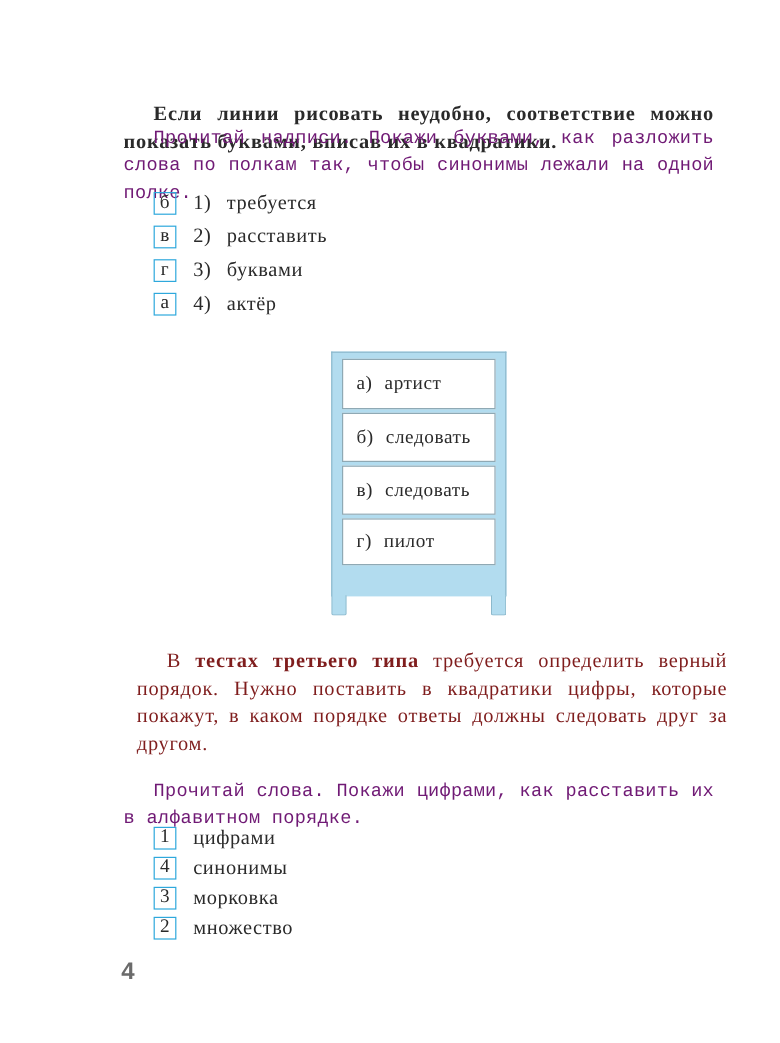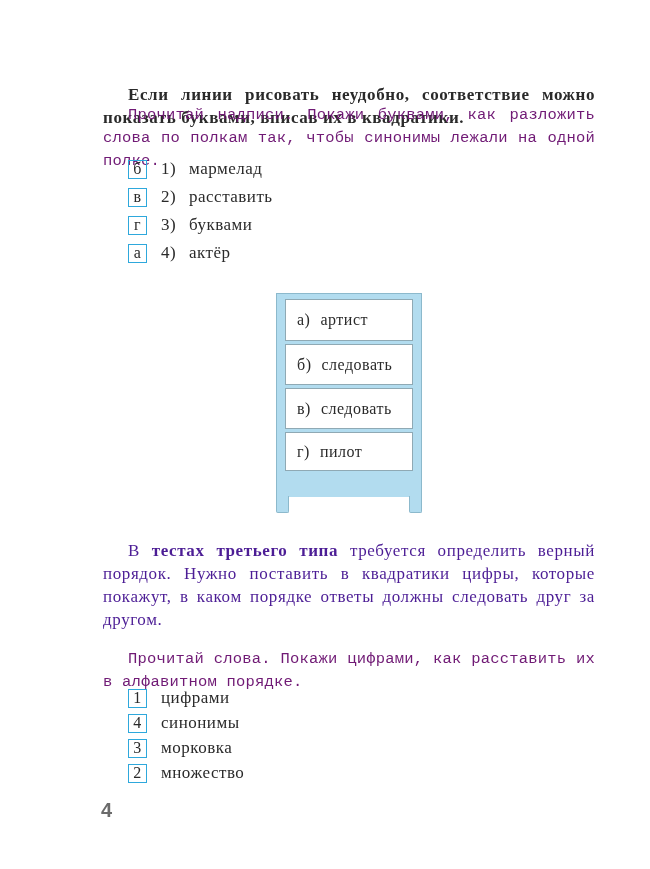--- a/index.html
+++ b/index.html
@@ -1,21 +1,21 @@
 <!DOCTYPE html>
 <html><head>
 <meta charset="utf-8">
 <style>
   html, body { margin: 0; padding: 0; background: #ffffff; }
   body { width: 650px; height: 869px; position: relative; overflow: hidden;
          font-family: "DejaVu Serif", "Liberation Serif", serif; color: #2b2b2b; }
   .para { position: absolute; left: 103px; width: 492px; font-size: 15.5px; line-height: 23px;
           text-align: justify; text-align-last: left; }
   .serif-bold { font-family: "Liberation Serif", "DejaVu Serif", serif; font-weight: bold; font-size: 17px; letter-spacing: 0.6px; color: #2a2a2a; margin-top: 28px; }
-  .serif-reg { font-family: "Liberation Serif", "DejaVu Serif", serif; font-size: 17px; letter-spacing: 0.6px; color: #4c1d95; }
+  .serif-reg { font-family: "Liberation Serif", "DejaVu Serif", serif; font-size: 17px; letter-spacing: 0.6px; color: #7f1d1d; margin-left: 11px; }
   .sans { font-family: Liberation Mono, monospace; font-size: 15.5px; color: #701a75; letter-spacing: 0.2px; }
   .indent { display: inline-block; width: 25px; }
   .item { position: absolute; left: 128px; height: 22px; display: flex; align-items: center;
           font-family: "Liberation Serif", "DejaVu Serif", serif; font-size: 17px; color: #2a2a2a; letter-spacing: 0.5px; }
   .box { width: 17px; height: 17px; border: 1.6px solid #2ea8dc; display: flex; align-items: center;
          justify-content: center; font-size: 16px; line-height: 1; margin-right: 14px; box-sizing: content-box; }
   .num { width: 28px; }
   .cabinet { position: absolute; left: 276px; top: 293px; width: 146px; height: 204px;
              background: #b2dcef; border: 1px solid #8cb9cc; border-bottom: none; box-sizing: border-box; }
   .leg { position: absolute; top: 496px; width: 13px; height: 17px; background: #b2dcef;
@@ -36,21 +36,21 @@
   <span class="indent"></span><span>Если линии рисовать неудобно, соответствие можно показать буквами, вписав их в квадратики.</span>
 </div>
 
 <div class="para sans" style="top:104px;">
   <span class="indent"></span><span>Прочитай надписи. Покажи буквами, как разложить слова по полкам так, чтобы синонимы лежали на одной полке.</span>
 </div>
 
 <div class="item" style="top:158px;">
   <span class="box">б</span>
   <span class="num">1)</span>
-  <span>мармелад</span>
+  <span>требуется</span>
 </div>
 <div class="item" style="top:186px;">
   <span class="box">в</span>
   <span class="num">2)</span>
   <span>расставить</span>
 </div>
 <div class="item" style="top:214px;">
   <span class="box">г</span>
   <span class="num">3)</span>
   <span>буквами</span>

